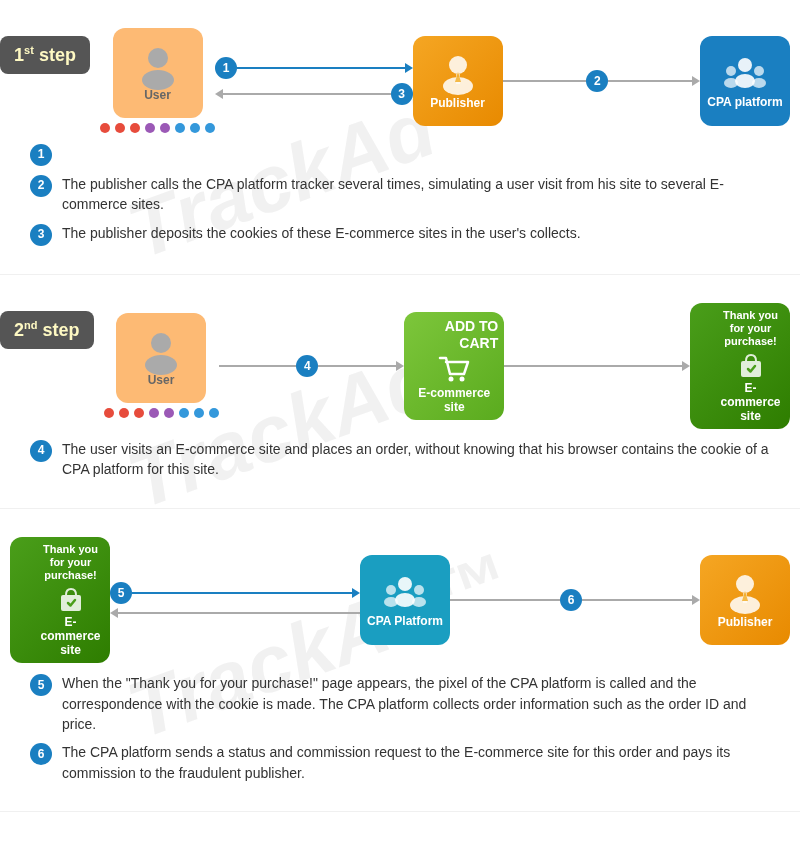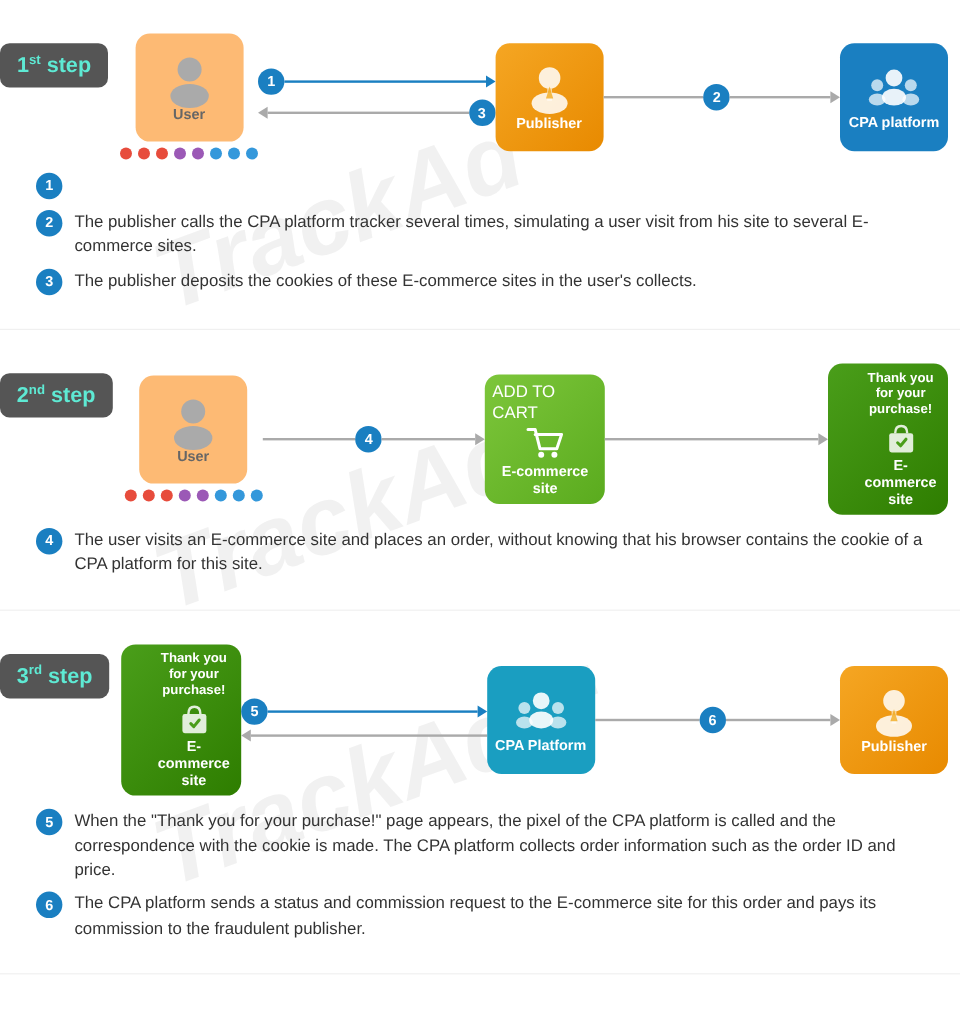--- a/index.html
+++ b/index.html
@@ -29,21 +29,21 @@
     .section {
       display: flex;
       align-items: flex-start;
       margin: 18px 0 0 0;
       position: relative;
       z-index: 1;
     }
 
     .step-label {
       background: #555;
-      color: #5eead4;
+      color: #fef9c3;
       border-radius: 8px;
       padding: 8px 14px;
       font-size: 18px;
       font-weight: bold;
       white-space: nowrap;
       margin-top: 18px;
       min-width: 90px;
       text-align: center;
       flex-shrink: 0;
     }
@@ -140,22 +140,22 @@
       min-height: 90px;
       display: flex;
       flex-direction: column;
       align-items: center;
       justify-content: center;
       color: #fff;
       padding: 6px;
     }
     .add-cart-text {
       font-size: 14px;
-      font-weight: normal;
-      text-align: left;
+      font-weight: bold;
+      text-align: right;
       line-height: 1.2;
     }
 
     
     .box-thankyou {
       border-radius: 12px;
       width: 100px;
       min-height: 90px;
       display: flex;
       flex-direction: column;
@@ -394,23 +394,20 @@
   <div class="descriptions">
     <div class="desc-item">
       <div class="sa-num desc-num">4</div>
       <div class="desc-text">The user visits an E-commerce site and places an order, without knowing that his browser contains the cookie of a CPA platform for this site.</div>
     </div>
   </div>
 </div>
 
 <div class="section-wrap">
   <div class="section">
-    <div class="step-label">
-      <span>3</span><sup>rd</sup> <span>step</span>
-    </div>
 
     <div class="diagram">
 
       <div class="box-thankyou box-thankyou-green">
         <div style="font-size:11px;font-weight:bold;line-height:1.2;margin-bottom:3px;">Thank you for your purchase!</div>
         <svg width="28" height="28" viewBox="0 0 28 28">
           <rect x="4" y="10" width="20" height="16" rx="2" fill="rgba(255,255,255,0.85)"></rect>
           <path d="M9 10 Q9 4 14 4 Q19 4 19 10" stroke="rgba(255,255,255,0.85)" stroke-width="2" fill="none"></path>
           <path d="M11 18 L13.5 20.5 L18 15" stroke="#4a9e1a" stroke-width="2.5" fill="none" stroke-linecap="round" stroke-linejoin="round"></path>
         </svg>

